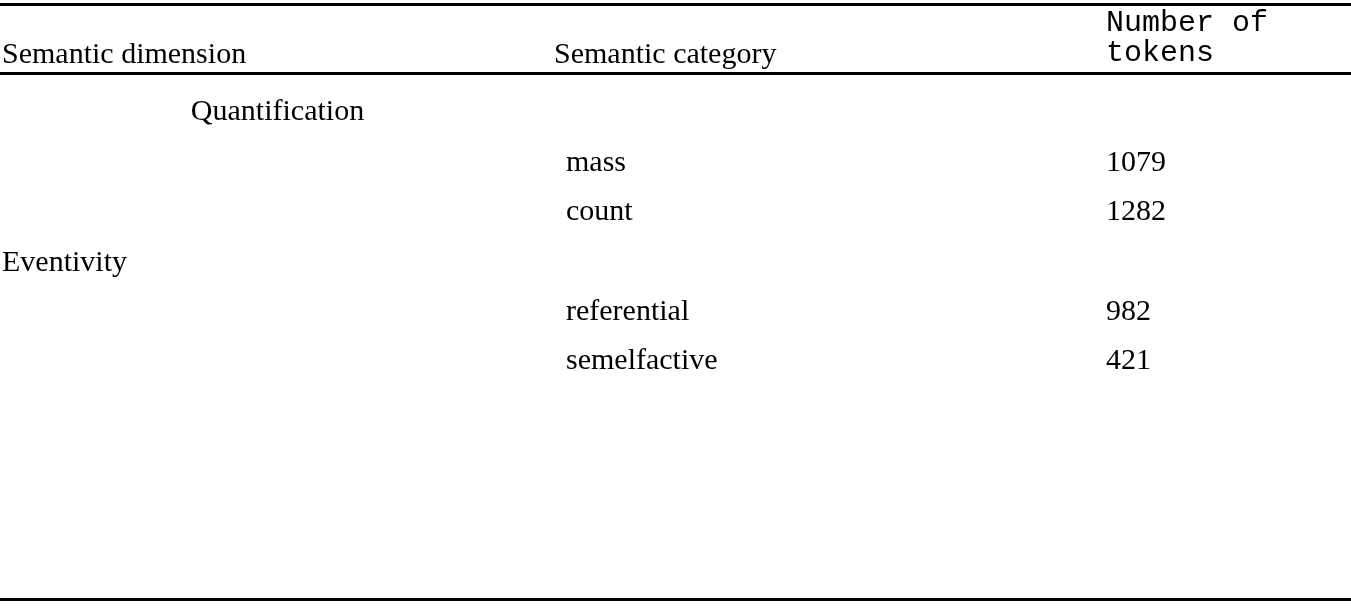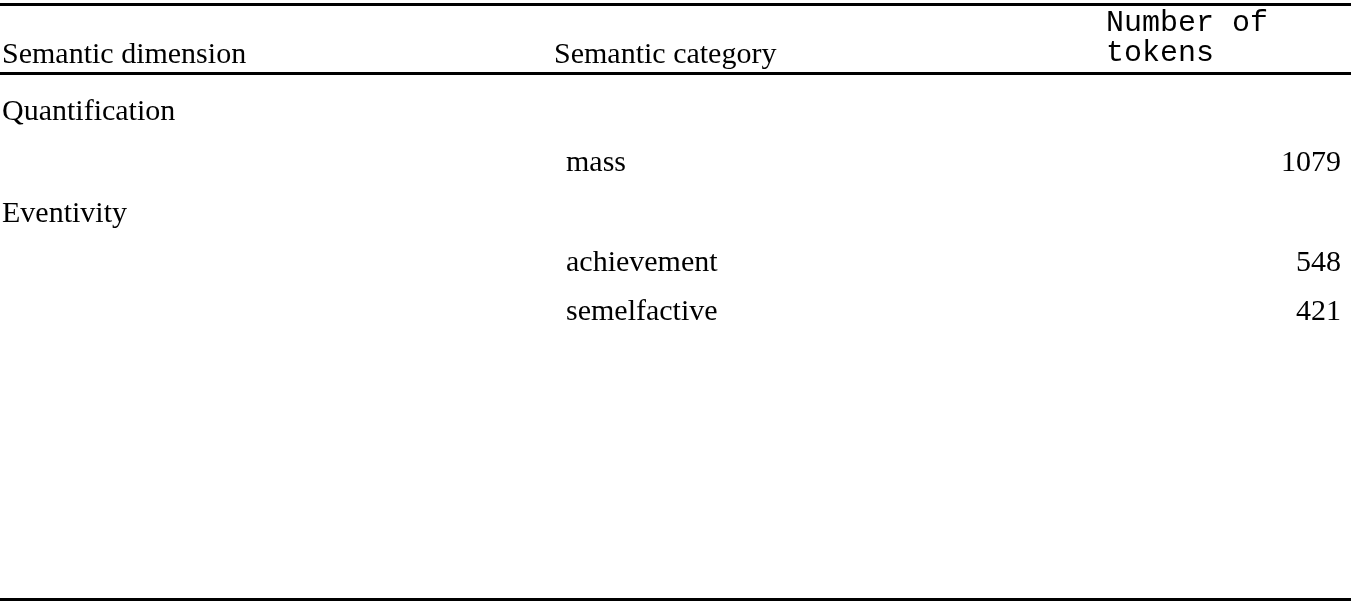--- a/index.html
+++ b/index.html
@@ -78,31 +78,30 @@
     padding: 0;
     vertical-align: top;
     font-size: 30px;
     line-height: 1;
   }
   tr.dim-row td.dim-cell {
     padding-left: 2px;
     height: 40px;
     padding-top: 11px;
   }
-  tr.dim-row.first td.dim-cell { padding-top: 13px; height: 42px; }
+  tr.dim-row.first td.dim-cell { padding-top: 13px; height: 42px; text-align: center; }
 
   tr.cat-row td.cat-cell {
     padding-left: 13px;
     height: 40px;
     padding-top: 9px;
     margin-top: 47px;
   }
   tr.cat-row td.num-cell {
-    text-align: right;
-    padding-right: 10px;
+    padding-right: 21px;
     height: 40px;
     padding-top: 9px;
   }
   tr.cat-row td.spacer-cell { height: 40px; }
 </style>
 </head>
 <body>
 
 <div class="page">
 
@@ -129,32 +128,37 @@
         <tr class="dim-row first">
           <td class="dim-cell">Quantification</td>
           <td class="spacer-cell"></td>
           <td class="spacer-cell"></td>
         </tr>
         <tr class="cat-row">
           <td class="spacer-cell"></td>
           <td class="cat-cell">mass</td>
           <td class="num-cell">1079</td>
         </tr>
+        <tr class="cat-row">
+          <td class="spacer-cell"></td>
+          <td class="cat-cell">count</td>
+          <td class="num-cell">1282</td>
+        </tr>
 
         <tr class="dim-row">
           <td class="dim-cell">Eventivity</td>
           <td class="spacer-cell"></td>
           <td class="spacer-cell"></td>
         </tr>
-
         <tr class="cat-row">
           <td class="spacer-cell"></td>
-          <td class="cat-cell">achievement</td>
-          <td class="num-cell">548</td>
+          <td class="cat-cell">referential</td>
+          <td class="num-cell">982</td>
         </tr>
+
         <tr class="cat-row">
           <td class="spacer-cell"></td>
           <td class="cat-cell">semelfactive</td>
           <td class="num-cell">421</td>
         </tr>
 
       </tbody>
     </table>
   </div>
 

